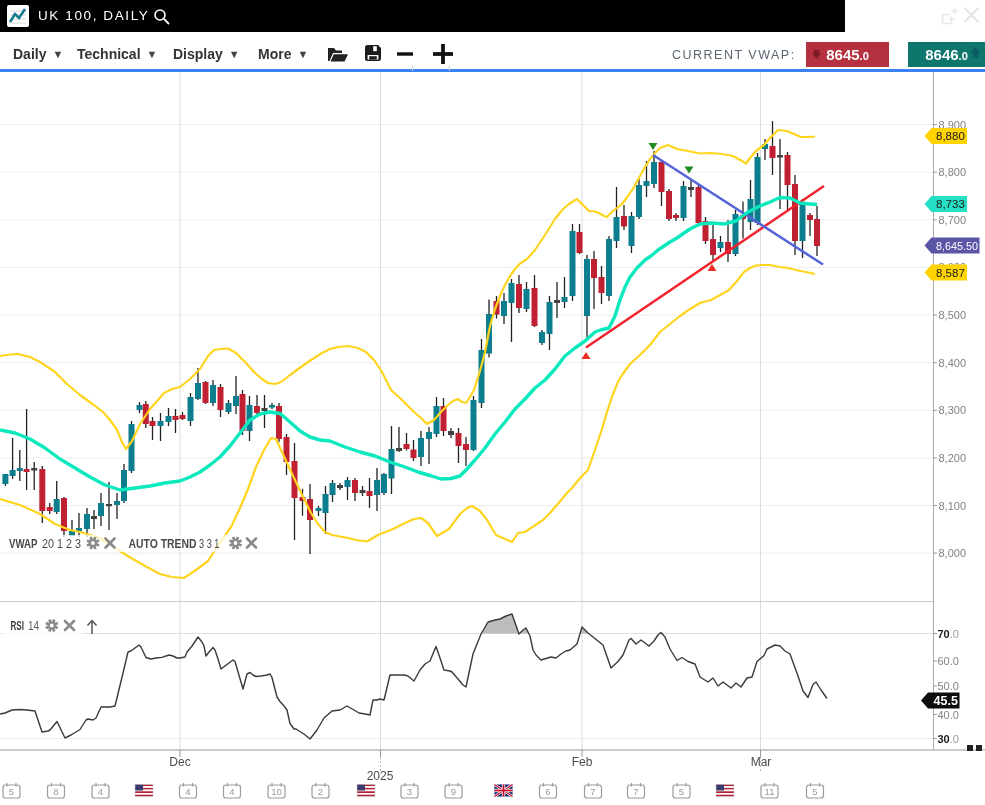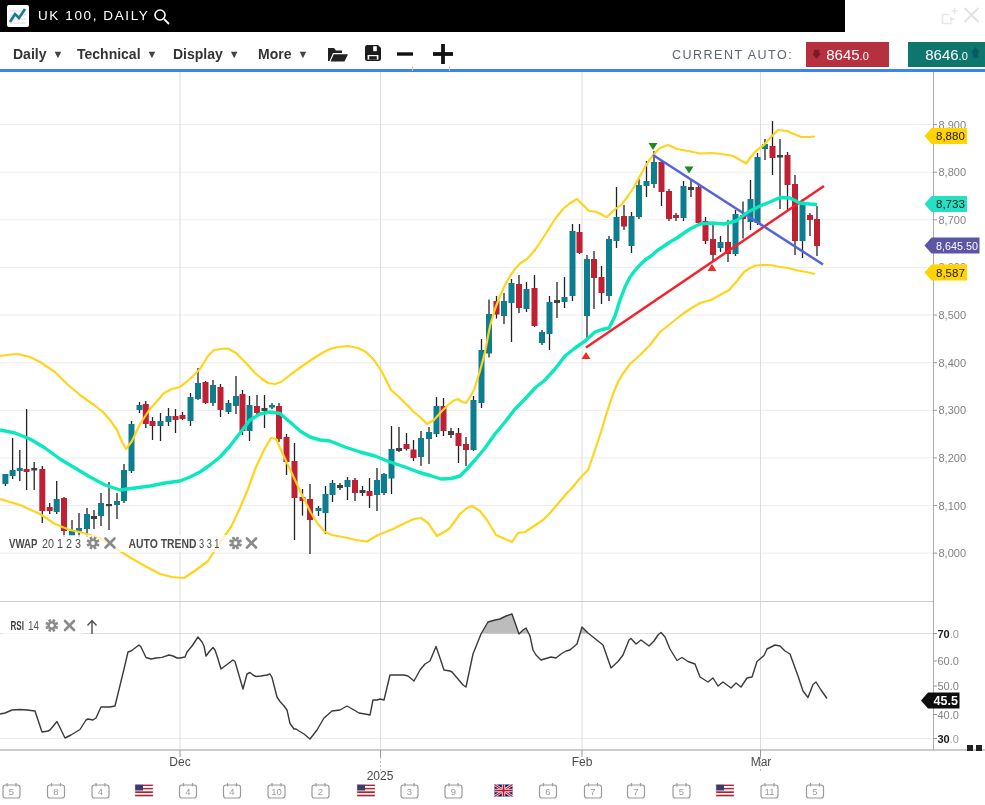--- a/index.html
+++ b/index.html
@@ -3,21 +3,21 @@
 *{margin:0;padding:0;box-sizing:border-box}
 body{width:985px;height:805px;font-family:"Liberation Sans",sans-serif;overflow:hidden;background:#fff}
 .titlebar{position:absolute;left:0;top:0;width:845px;height:32px;background:#000;}
 .logo{position:absolute;left:7px;top:5px;width:22px;height:22px;background:#fff;border-radius:2px}
 .title{position:absolute;left:38px;top:8px;color:#fff;font-size:13.5px;letter-spacing:1.6px}
 .wbtn{position:absolute;top:0;height:32px;color:#fff}
 .toolbar{position:absolute;left:0;top:32px;width:985px;height:40px;background:#fff;border-bottom:3px solid #3b82f6}
 .dd{position:absolute;top:14px;font-size:14px;font-weight:bold;color:#333333}
 .dd .car{font-size:11px;color:#444;margin-left:6px;vertical-align:1px}
 .cp{position:absolute;top:16px;left:672px;font-size:12.5px;color:#5b6670;letter-spacing:1.5px}
-.pbox{position:absolute;top:10px;height:25px;color:#fff;font-size:15px;font-weight:normal;text-align:center;line-height:25px}
+.pbox{position:absolute;top:10px;height:25px;color:#fff;font-size:15px;font-weight:bold;text-align:center;line-height:25px}
 .chart{position:absolute;left:0;top:0}
 </style></head>
 <body>
 <div class="chart"><svg width="985" height="805" viewBox="0 0 985 805" font-family="Liberation Sans, sans-serif">
 <rect width="985" height="805" fill="#ffffff"></rect>
 <line x1="0" y1="124.6" x2="933" y2="124.6" stroke="#ededed" stroke-width="1"></line>
 <line x1="0" y1="172.2" x2="933" y2="172.2" stroke="#ededed" stroke-width="1"></line>
 <line x1="0" y1="219.8" x2="933" y2="219.8" stroke="#ededed" stroke-width="1"></line>
 <line x1="0" y1="267.4" x2="933" y2="267.4" stroke="#ededed" stroke-width="1"></line>
 <line x1="0" y1="315" x2="933" y2="315" stroke="#ededed" stroke-width="1"></line>
@@ -563,21 +563,21 @@
     </svg>
  <svg class="dd" style="left:394px;top:11px" width="22" height="22">
       <line x1="3" y1="11" x2="19" y2="11" stroke="#111" stroke-width="3.4"></line>
     </svg>
  <svg class="dd" style="left:430px;top:9px" width="26" height="26">
       <line x1="3" y1="13" x2="23" y2="13" stroke="#111" stroke-width="3.8"></line>
       <line x1="13" y1="3" x2="13" y2="23" stroke="#111" stroke-width="3.8"></line>
     </svg>
  <div style="position:absolute;left:412px;top:34px;width:1px;height:5px;background:#ccc"></div>
  <div style="position:absolute;left:449px;top:34px;width:1px;height:5px;background:#ccc"></div>
- <span class="cp">CURRENT AUTO:</span>
+ <span class="cp">CURRENT VWAP:</span>
  <div class="pbox" style="left:806px;width:83px;background:#b6313f">
    <svg style="position:absolute;left:6px;top:6px" width="10" height="12">
         <path d="M2,2 L8,2 L8,6 L10,6 L5,12 L0,6 L2,6 Z" fill="#7c1a26" transform="scale(0.9)"></path>
       </svg>
    8645<span style="font-size:11px">.0</span></div>
  <div class="pbox" style="left:908px;width:77px;background:#0f766e">8646<span style="font-size:11px">.0</span>
    <svg style="position:absolute;right:4px;top:5px" width="10" height="12">
         <path d="M5,0 L10,6 L8,6 L8,12 L2,12 L2,6 L0,6 Z" fill="#0a5a63" transform="scale(0.9)"></path>
       </svg>
  </div>

